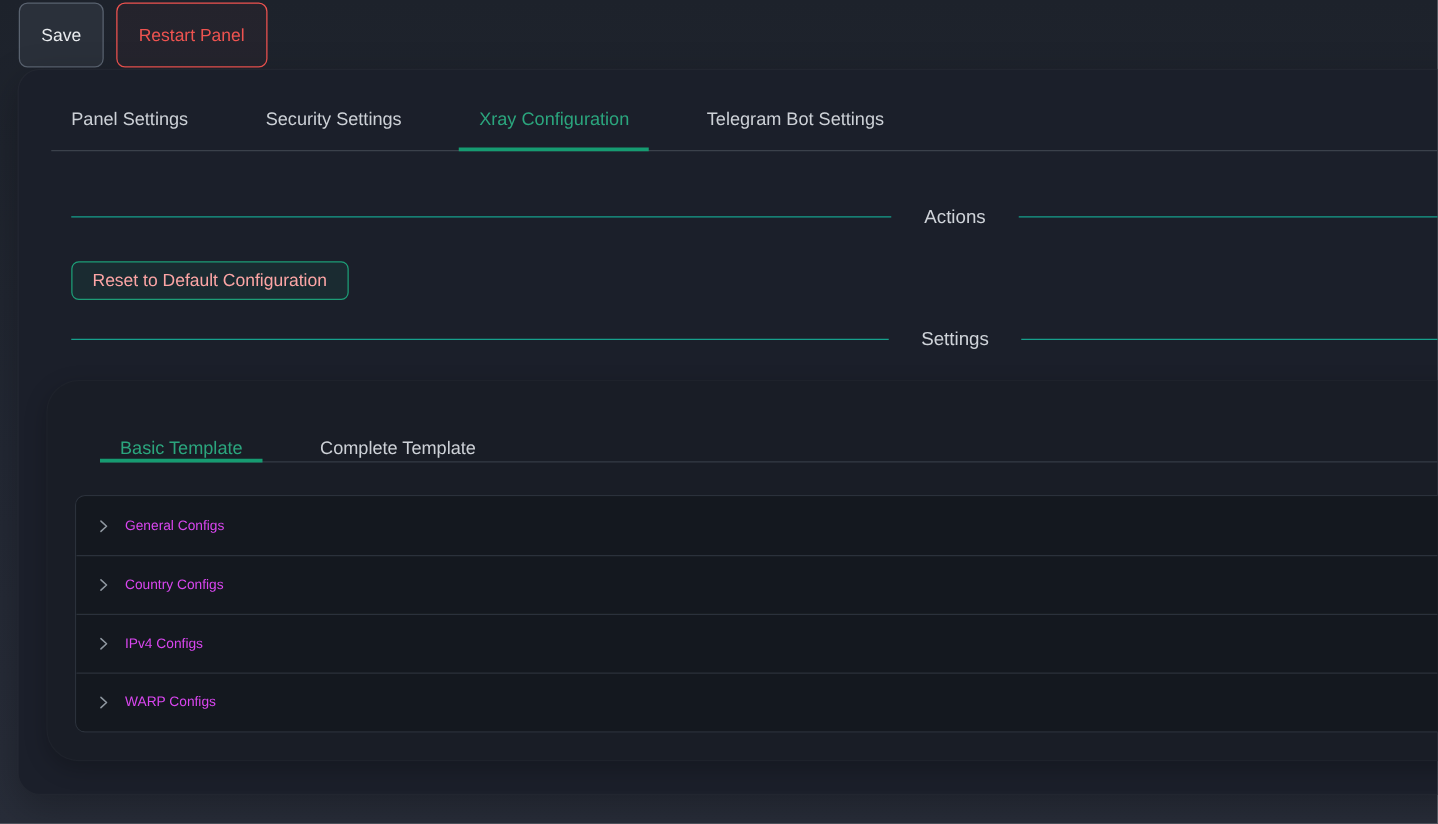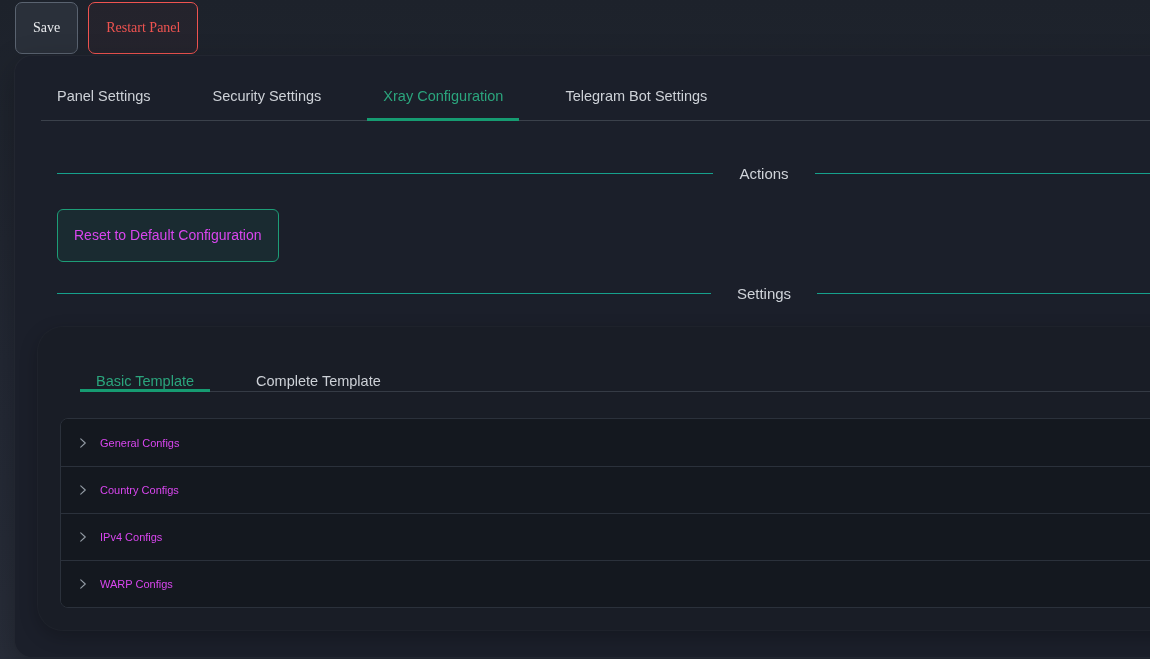--- a/index.html
+++ b/index.html
@@ -10,21 +10,21 @@
     position: relative;
     color: #ced3d9;
   }
 
   
   .topbar {
     position: absolute; left: 0; top: 0; width: 1150px; height: 55px;
     display: flex; align-items: center; padding-left: 15px; gap: 10px;
   }
   .btn {
-    font-family: Liberation Serif, serif; font-size: 14px; line-height: 1;
+    font-family: Liberation Sans, sans-serif; font-size: 14px; line-height: 1;
     padding: 18px 17px; border-radius: 7px; cursor: pointer;
     background: transparent;
   }
   .btn-save {
     background: #2a303a; border: 1px solid #5a6370; color: #e9ebee;
   }
   .btn-restart {
     background: rgba(239,83,80,0.04); border: 1px solid #ef5350; color: #ef5350;
   }
 
@@ -61,24 +61,24 @@
   .divider .line { flex: 1; height: 1px; background: #16a08c; }
   .divider .divider-label {
     padding: 0 26px; font-size: 15px; color: #cfd3d9; white-space: nowrap; text-align: right;
   }
   .sp-a { height: 40px; } 
   .sp-b { height: 24px; } 
   .sp-c { height: 19px; } 
   .sp-d { height: 21px; } 
 
   .btn-reset {
-    font-family: inherit; font-size: 14px; color: #d946ef;
+    font-family: inherit; font-size: 14px; color: #fca5a5;
     background: rgba(23,160,119,0.10);
     border: 1px solid #1d9d77; border-radius: 6px;
-    padding: 18px 16px; cursor: pointer; line-height: 1.1;
+    padding: 7px 16px; cursor: pointer; line-height: 1.1;
   }
 
   
   .inner-card {
     margin: 0 0 0 -20px;
     width: 1436px;
     background: #191d26;
     border: 1px solid rgba(255,255,255,0.025);
     border-radius: 26px;
     padding: 34px 22px 22px 22px;

